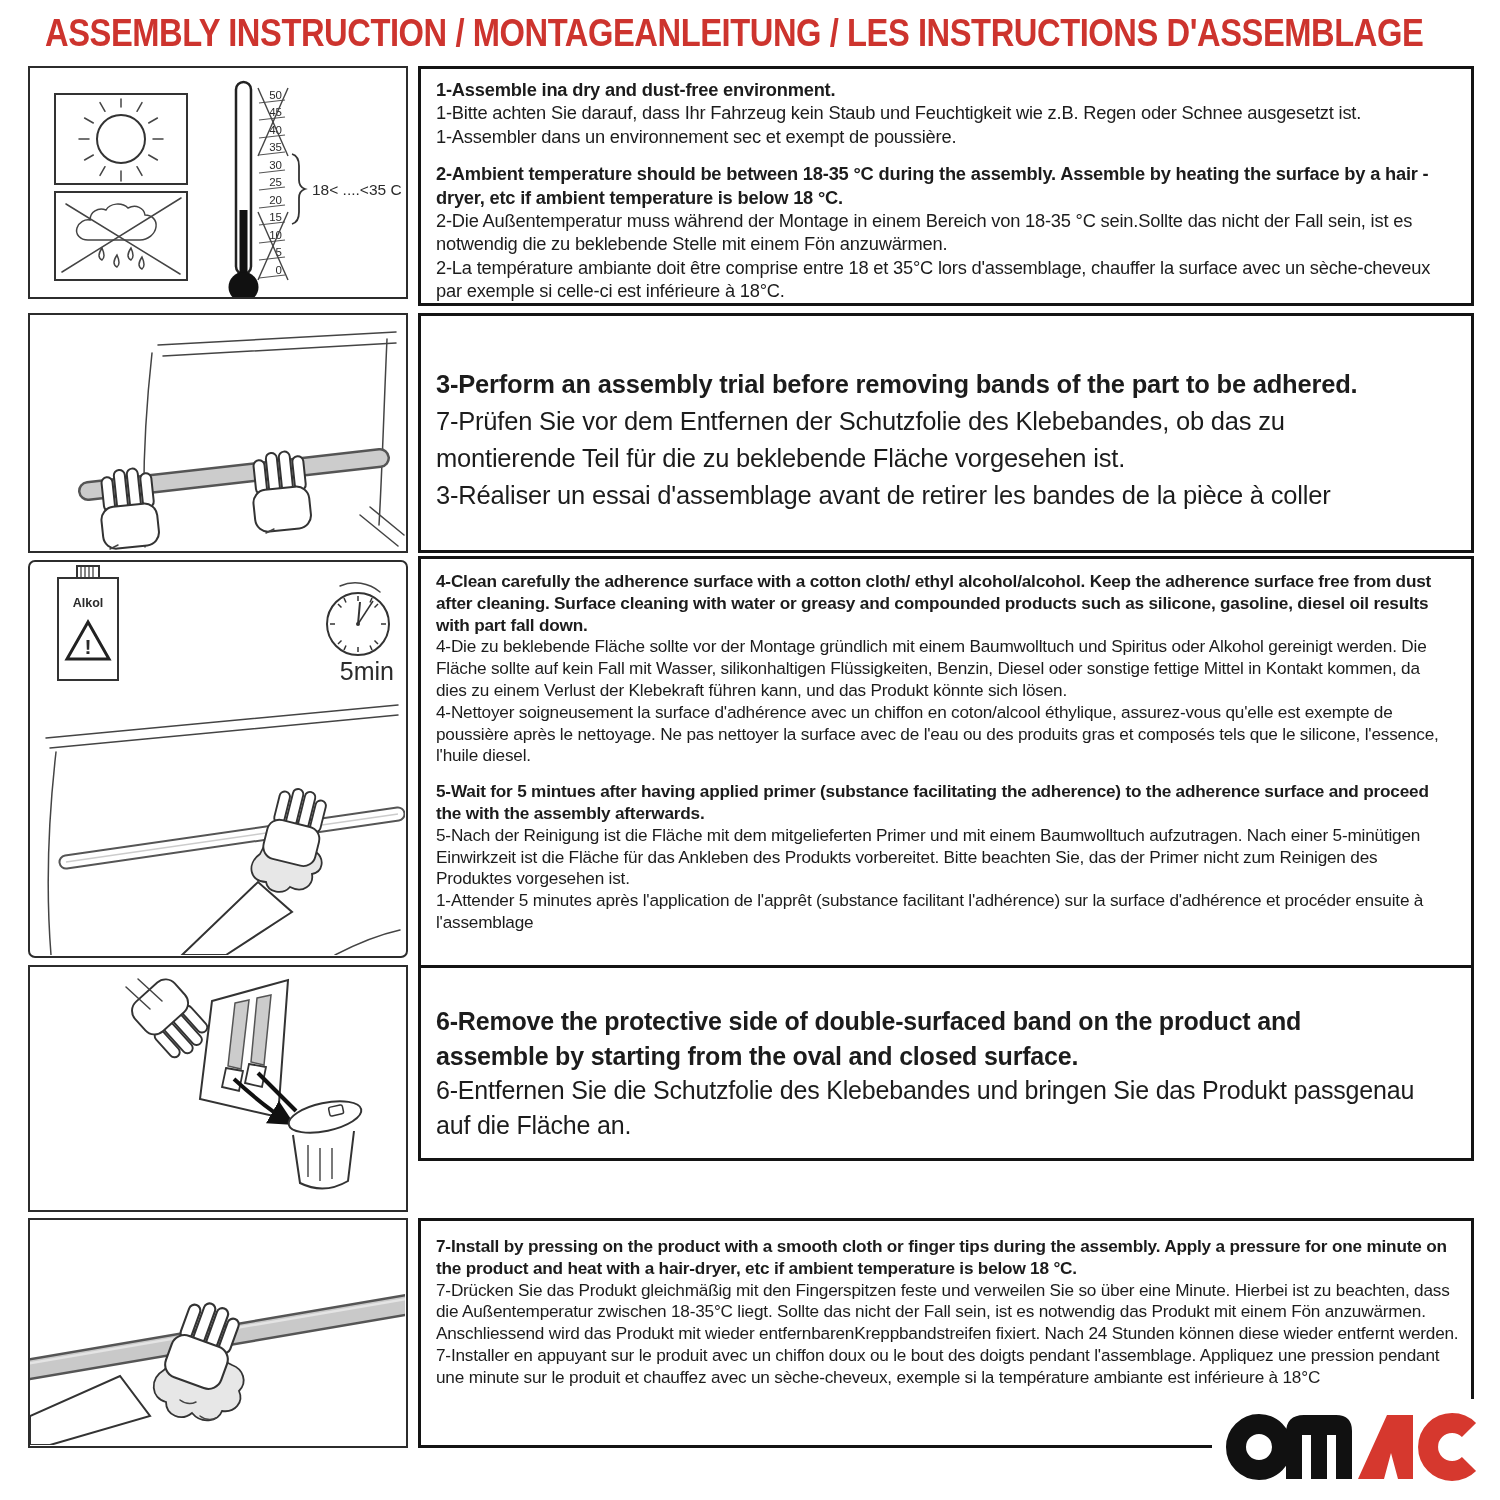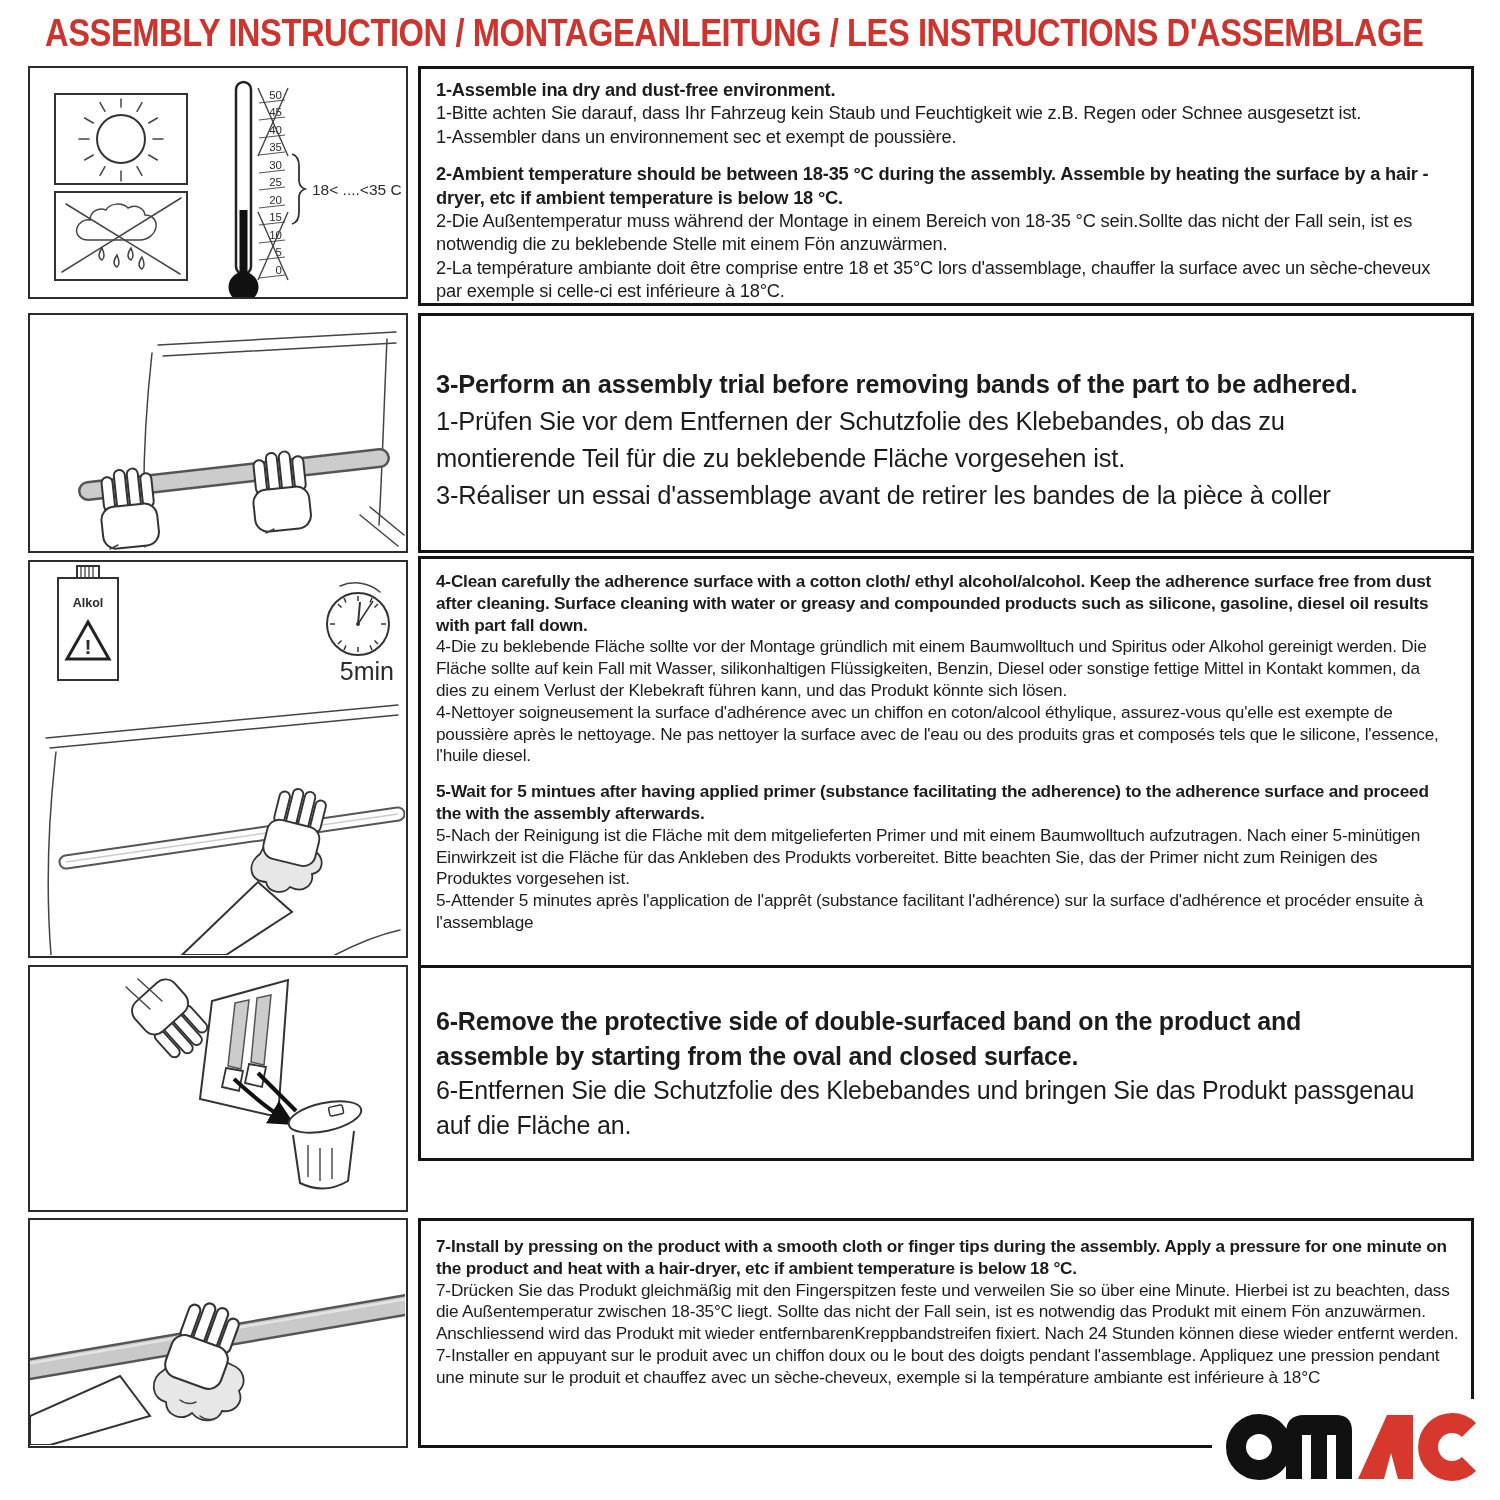--- a/index.html
+++ b/index.html
@@ -11,21 +11,21 @@
     font-size:38px; font-weight:bold; color:#cd342e;
     white-space:nowrap; letter-spacing:-0.5px;
     transform:scaleX(0.86); transform-origin:left top;
   }
 
   .illus{ position:absolute; left:28px; width:380px; border:2.5px solid #2c2c2c; background:#fff; overflow:hidden; }
   .tbox { position:absolute; left:418px; width:1056px; border:3px solid #141414; background:#fff; overflow:hidden; }
 
   .i1{ top:66px;  height:233px; }
   .i2{ top:313px; height:240px; }
-  .i3{ top:560px; height:398px; }
+  .i3{ top:560px; height:398px;border-radius:7px; }
   .i4{ top:965px; height:247px; }
   .i5{ top:1218px; height:230px; }
 
   .t1{ top:66px;  height:240px; padding:9px 40px 0 15px; }
   .t2{ top:313px; height:240px; padding:50px 48px 0 15px; }
   .t3{ top:556px; height:508px; padding:12px 18px 0 15px; }
   .t4{ top:965px; height:196px; padding:36px 55px 0 15px; }
   .t5{ top:1218px; height:230px; padding:15px 12px 0 15px; }
 
   .tbox p{ letter-spacing:-0.2px; }
@@ -154,21 +154,21 @@
         <rect x="13" y="-30" width="11" height="34" rx="5.5"></rect>
         <rect x="-30" y="0" width="56" height="42" rx="13"></rect>
       </g>
       <path d="M80,234 L88,230 M236,218 L244,214" class="thin"></path>
     </g>
   </svg>
 </div>
 
 <div class="tbox t2 lg">
   <p class="b">3-Perform an assembly trial before removing bands of the part to be adhered.</p>
-  <p>1-Prüfen Sie vor dem Entfernen der Schutzfolie des Klebebandes, ob das zu montierende Teil für die zu beklebende Fläche vorgesehen ist.</p>
+  <p>7-Prüfen Sie vor dem Entfernen der Schutzfolie des Klebebandes, ob das zu montierende Teil für die zu beklebende Fläche vorgesehen ist.</p>
   <p>3-Réaliser un essai d'assemblage avant de retirer les bandes de la pièce à coller</p>
 </div>
 
 <div class="illus i3">
   <svg width="375" height="393" viewBox="0 0 375 393">
     <g>
       <rect x="47" y="4" width="22" height="12" class="ln"></rect>
       <path d="M51,5 V15 M55,5 V15 M59,5 V15 M63,5 V15" stroke="#333" stroke-width="1.2"></path>
       <rect x="28" y="16" width="60" height="102" class="ln"></rect>
       <text x="58" y="45" font-size="12.5" font-weight="bold" text-anchor="middle">Alkol</text>
@@ -219,21 +219,21 @@
     </g>
   </svg>
 </div>
 
 <div class="tbox t3 xs">
   <p class="b">4-Clean carefully the adherence surface with a cotton cloth/ ethyl alcohol/alcohol. Keep the adherence surface free from dust after cleaning. Surface cleaning with water or greasy and compounded products such as silicone, gasoline, diesel oil results with part fall down.</p>
   <p>4-Die zu beklebende Fläche sollte vor der Montage gründlich mit einem Baumwolltuch und Spiritus oder Alkohol gereinigt werden. Die Fläche sollte auf kein Fall mit Wasser, silikonhaltigen Flüssigkeiten, Benzin, Diesel oder sonstige fettige Mittel in Kontakt kommen, da dies zu einem Verlust der Klebekraft führen kann, und das Produkt könnte sich lösen.</p>
   <p>4-Nettoyer soigneusement la surface d'adhérence avec un chiffon en coton/alcool éthylique, assurez-vous qu'elle est exempte de poussière après le nettoyage. Ne pas nettoyer la surface avec de l'eau ou des produits gras et composés tels que le silicone, l'essence, l'huile diesel.</p>
   <p class="b gap">5-Wait for 5 mintues after having applied primer (substance facilitating the adherence) to the adherence surface and proceed the with the assembly afterwards.</p>
   <p>5-Nach der Reinigung ist die Fläche mit dem mitgelieferten Primer und mit einem Baumwolltuch aufzutragen. Nach einer 5-minütigen Einwirkzeit ist die Fläche für das Ankleben des Produkts vorbereitet. Bitte beachten Sie, das der Primer nicht zum Reinigen des Produktes vorgesehen ist.</p>
-  <p>5-Attender 5 minutes après l'application de l'apprêt (substance facilitant l'adhérence) sur la surface d'adhérence et procéder ensuite à l'assemblage</p>
+  <p>1-Attender 5 minutes après l'application de l'apprêt (substance facilitant l'adhérence) sur la surface d'adhérence et procéder ensuite à l'assemblage</p>
 </div>
 
 <div class="illus i4">
   <svg width="375" height="242" viewBox="0 0 375 242">
     <defs>
       <marker id="ah" markerUnits="userSpaceOnUse" markerWidth="26" markerHeight="26" refX="18" refY="13" orient="auto">
         <path d="M0,0 L26,13 L0,26 Z" fill="#111"></path>
       </marker>
     </defs>
     <g>

